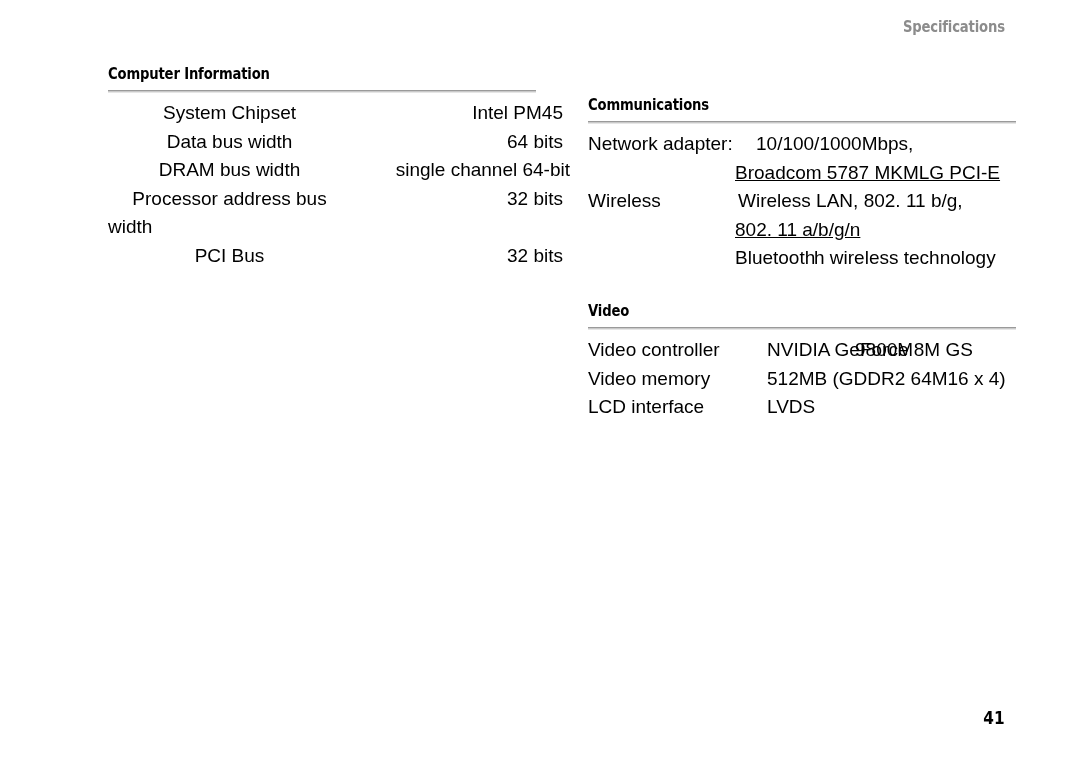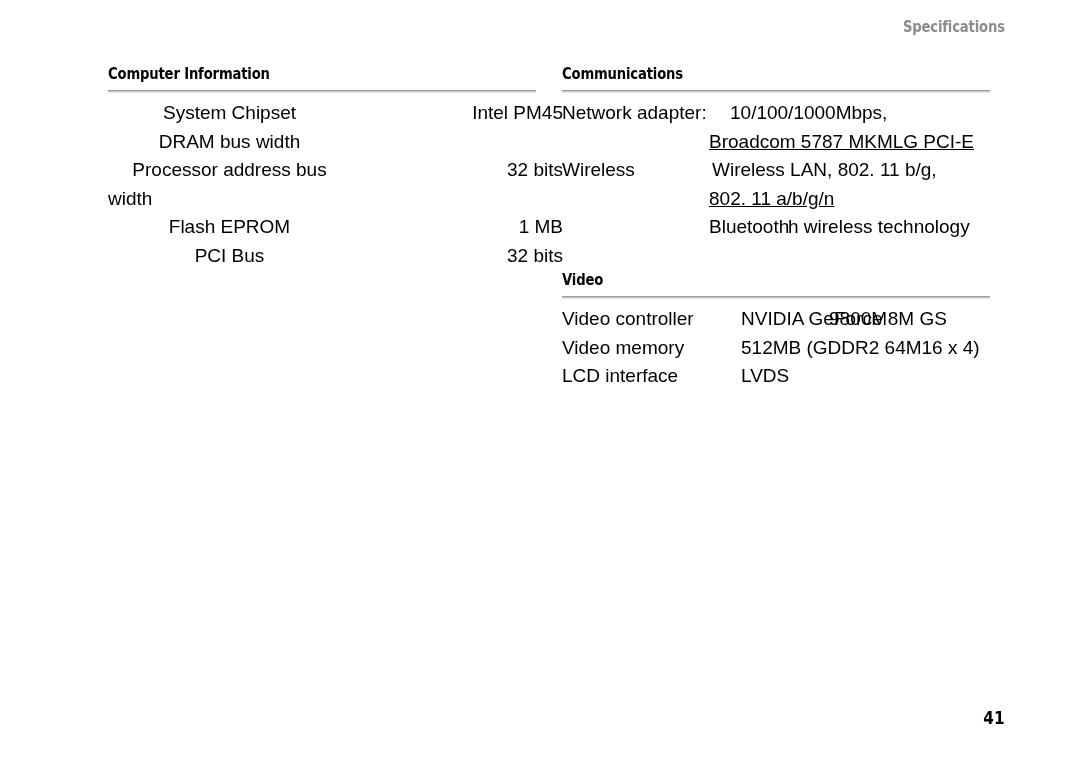--- a/index.html
+++ b/index.html
@@ -37,21 +37,21 @@
     transform-origin: right center;
     white-space: nowrap;
   }
 
   
   .col {
     position: absolute;
     top: 66px;
   }
   .col-left  { left: 108px;  width: 462px; }
-  .col-right { left: 562px;  width: 460px; }
+  .col-right { left: 588px;  width: 460px; margin-top: 31px; }
 
   .section { margin-bottom: 24px; }
 
   .section-heading {
     font-family: "DejaVu Sans", sans-serif;
     font-weight: bold;
     font-size: 15px;
     color: #000000;
     letter-spacing: -0.2px;
     transform: scaleX(0.88);
@@ -156,35 +156,36 @@
       <div class="section-heading">Computer Information</div>
       <div class="heading-rule rule-left"></div>
 
       <div class="spec-table">
 
         <div class="spec-row">
           <span class="spec-label">System Chipset</span>
           <span class="spec-value">Intel PM45</span>
         </div>
 
+        <div class="spec-row">
+          <span class="spec-label">Data bus width</span>
+          <span class="spec-value">64 bits</span>
+        </div>
 
         <div class="spec-row">
           <span class="spec-label">DRAM bus width</span>
+          <span class="spec-value val-wide">single channel 64-bit</span>
         </div>
 
         <div class="spec-row">
           <span class="spec-label">Processor address bus</span>
           <span class="spec-value">32 bits</span>
         </div>
         <div class="cont-line" style="padding-left:0;">width</div>
 
-        <div class="spec-row">
-          <span class="spec-label">Flash EPROM</span>
-          <span class="spec-value">1 MB</span>
-        </div>
 
         <div class="spec-row">
           <span class="spec-label">PCI Bus</span>
           <span class="spec-value">32 bits</span>
         </div>
 
       </div>
     </div>
 
   </div>

